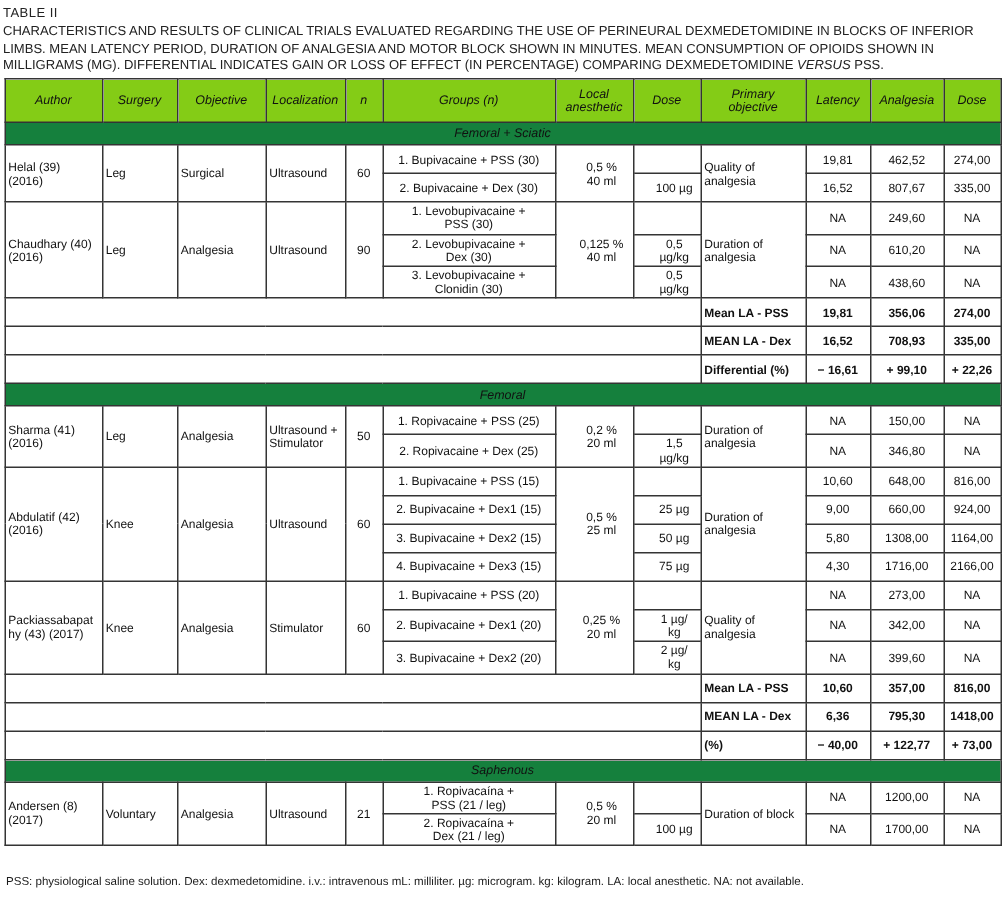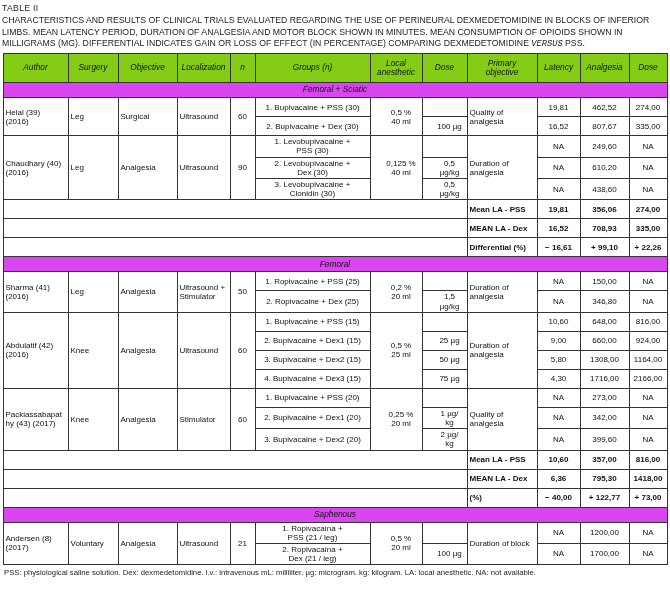--- a/index.html
+++ b/index.html
@@ -6,48 +6,48 @@
   body{
     width:670px;height:600px;background:#ffffff;
     font-family:"Liberation Sans", sans-serif;color:#111;
     overflow:hidden;
   }
   .title-block{
     text-align:left;font-size:8.7px;line-height:1.3;
     padding:3px 2px 2px 2px;color:#222;
   }
   .table-label{display:block;margin-bottom:1px;letter-spacing:.3px;}
-  .caption-versus{font-style:italic;font-family:Liberation Mono, monospace;}
+  .caption-versus{font-style:italic;}
   table{
     border-collapse:collapse;table-layout:fixed;
     width:664px;margin:1px auto 0 auto;
   }
   td,th{
     border:1px solid #343434;
     font-size:8px;line-height:1.15;
     padding:1px 2px;vertical-align:middle;
     overflow:hidden;word-wrap:break-word;
   }
   th{
     background:#84cc16;font-style:italic;font-weight:normal;
     font-size:8.3px;height:26px;text-align:center;
   }
   tr.section-row td{
-    background:#d946ef;font-style:italic;text-align:center;
+    background:#15803d;font-style:italic;text-align:center;
     height:14px;font-size:8.3px;padding:0;
   }
   tr.data{height:19px;}
   td.num{text-align:center;}
   td.center{text-align:center;}
   td.la,td.dose{text-align:center;white-space:pre-line;padding-left:12px;}
   td.group{white-space:pre-line;text-align:center;}
   tr.summary td{font-weight:bold;height:16px;}
   tr.summary td.spacer{background:#ffffff;}
   .footnote{
-    font-size:7.7px;color:#1c1c1c;padding:3px 3px 0 4px;line-height:1.2;
+    font-size:7.7px;color:#1c1c1c;padding:3px 3px 0 4px;line-height:1.2;margin-top:16px;
   }
 </style>
 </head>
 <body>
 
 <div class="title-block">
   <span class="table-label">TABLE II</span>
   <span><span>CHARACTERISTICS AND RESULTS OF CLINICAL TRIALS EVALUATED REGARDING THE USE OF PERINEURAL DEXMEDETOMIDINE IN BLOCKS OF INFERIOR LIMBS. MEAN LATENCY PERIOD, DURATION OF ANALGESIA AND MOTOR BLOCK SHOWN IN MINUTES. MEAN CONSUMPTION OF OPIOIDS SHOWN IN MILLIGRAMS (MG). DIFFERENTIAL INDICATES GAIN OR LOSS OF EFFECT (IN PERCENTAGE) COMPARING DEXMEDETOMIDINE </span><span class="caption-versus">VERSUS</span><span> PSS.</span></span>
 </div>
 

